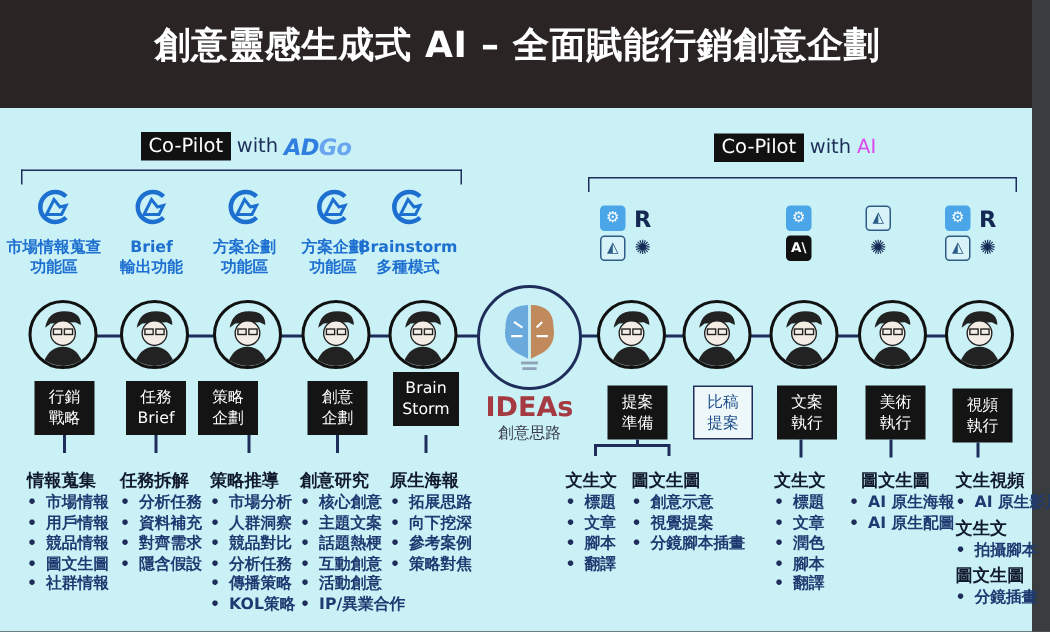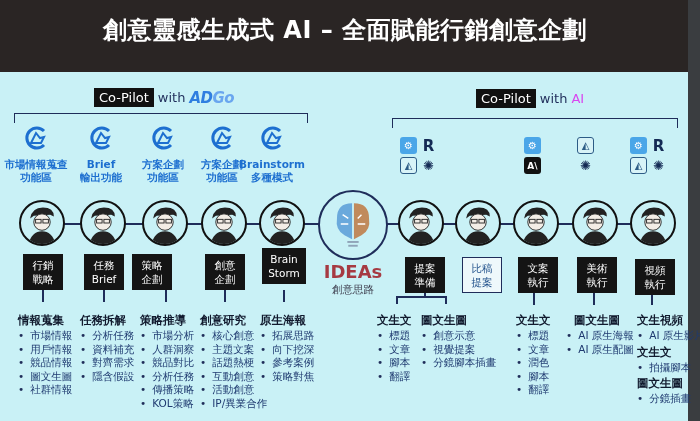--- a/index.html
+++ b/index.html
@@ -30,21 +30,21 @@
   .avatar { position: absolute; width: 46px; height: 46px; border-radius: 50%; border: 2px solid #111; background: #c9f1f6; overflow: hidden; }
   .ideas-circle { position: absolute; width: 70px; height: 70px; border-radius: 50%; border: 2px solid #1f2d5a; background: #c9f1f6; }
   .role { position: absolute; width: 40px; height: 36px; background: #141414; color: #fff; font-size: 10.5px; line-height: 14px; text-align: center; display: flex; align-items: center; justify-content: center; flex-direction: column; }
   .role.outline { background: #eef8fb; border: 1.5px solid #1f2d5a; color: #1f4f8a; }
   .ideas-label { position: absolute; width: 70px; text-align: center; }
   .ideas-label .big { color: #a63a42; font-weight: bold; font-size: 18px; line-height: 20px; }
   .ideas-label .small { color: #3a3a4a; font-size: 10.5px; line-height: 14px; }
   .col { position: absolute; color: #1f2d5a; }
   .col h4 { font-size: 11.5px; font-weight: bold; color: #111a2e; line-height: 15px; margin-bottom: 1px; white-space: nowrap; }
   .col ul { list-style: none; }
-  .col li { font-size: 10.5px; line-height: 13.5px; white-space: nowrap; color: #1f3a70; }
+  .col li { font-size: 10.5px; line-height: 13.5px; white-space: nowrap; color: #1f3a70; font-weight: bold; }
   .col li::before { content: "•"; margin-right: 6px; color: #1f2d5a; }
 </style>
 </head>
 <body>
 
 <div class="titlebar">
   <div class="title">創意靈感生成式 AI – 全面賦能行銷創意企劃</div>
 </div>
 
 <div class="screen"></div>

